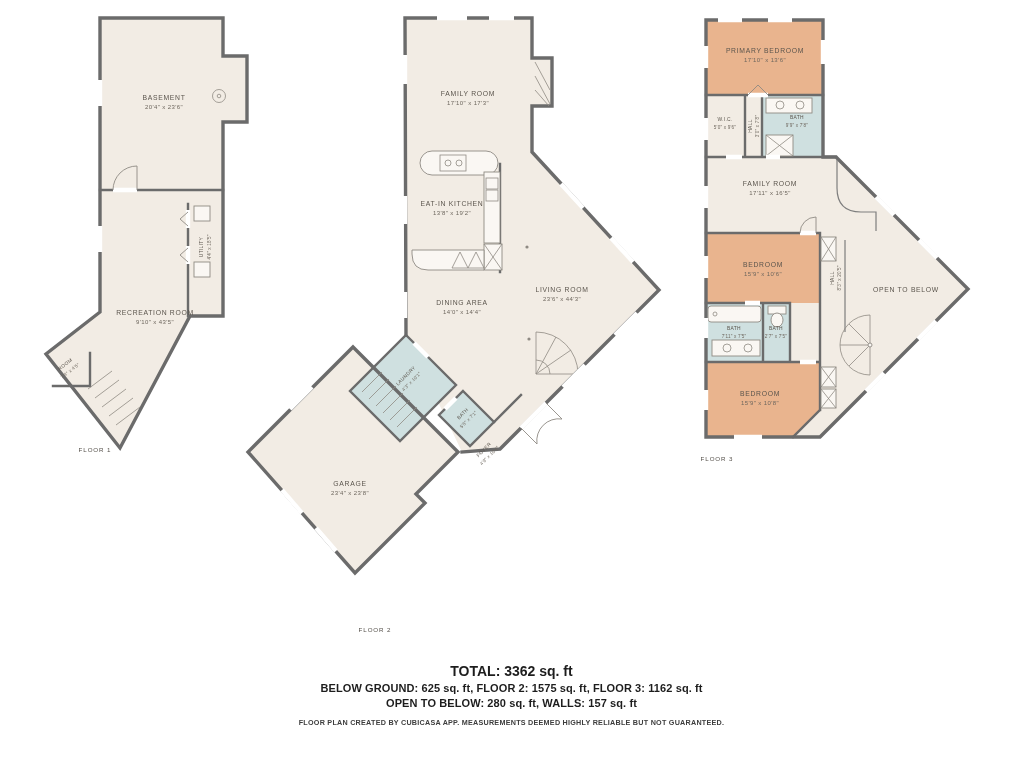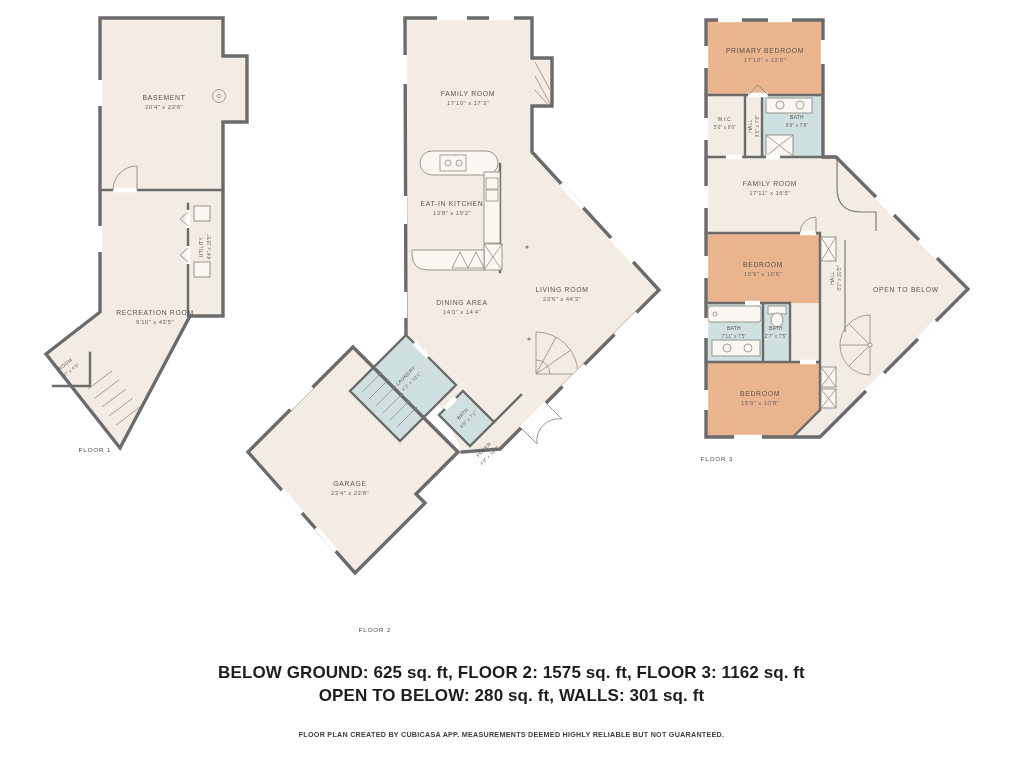--- a/index.html
+++ b/index.html
@@ -23,22 +23,22 @@
   
   text{font-family:"Liberation Sans",sans-serif}
   .rn{font-size:6.8px;letter-spacing:.7px;fill:#5a544c;text-anchor:middle}
   .rd{font-size:6px;letter-spacing:.4px;fill:#6e675e;text-anchor:middle}
   .rs{font-size:4.9px;letter-spacing:.3px;fill:#5a544c;text-anchor:middle}
   .rsd{font-size:4.6px;letter-spacing:.2px;fill:#6e675e;text-anchor:middle}
   .fl{font-size:6.2px;letter-spacing:.9px;fill:#55504a;text-anchor:middle}
   
   .footer{position:absolute;left:0;top:663px;width:1023px;text-align:center;color:#1d1d1d}
   .f-total{font-size:14px;font-weight:700;margin:0 0 3px 0}
-  .f-line{font-size:17px;font-weight:600;margin:0 0 3px 0;letter-spacing:.1px}
-  .f-disc{font-size:7.2px;font-weight:700;color:#3d3d3d;margin-top:24px;letter-spacing:.25px}
+  .f-line{font-size:11px;font-weight:600;margin:0 0 3px 0;letter-spacing:.1px}
+  .f-disc{font-size:7.2px;font-weight:700;color:#3d3d3d;margin-top:9px;letter-spacing:.25px}
 </style>
 </head>
 <body>
 
 <div class="page">
 
 <svg class="plan" width="1023" height="660" viewBox="0 0 1023 660">
 
   <g>
     <polygon class="rm-b" points="100,18 223,18 223,56 247,56 247,122 223,122 223,316 190,316 120,448 46,354 100,312"></polygon>
@@ -186,18 +186,19 @@
     <text class="rs" x="776" y="330">BATH</text>
     <text class="rsd" x="776" y="338">2'7" x 7'5"</text>
     <text class="rn" x="760" y="396">BEDROOM</text>
     <text class="rd" x="760" y="405">15'9" x 10'8"</text>
     <text class="rn" x="906" y="292">OPEN TO BELOW</text>
     <text class="fl" x="717" y="461">FLOOR 3</text>
   </g>
 </svg>
 
 <div class="footer">
+  <div class="f-total">TOTAL: 3362 sq. ft</div>
   <div class="f-line">BELOW GROUND: 625 sq. ft, FLOOR 2: 1575 sq. ft, FLOOR 3: 1162 sq. ft</div>
-  <div class="f-line">OPEN TO BELOW: 280 sq. ft, WALLS: 301 sq. ft</div>
+  <div class="f-line">OPEN TO BELOW: 280 sq. ft, WALLS: 157 sq. ft</div>
   <div class="f-disc">FLOOR PLAN CREATED BY CUBICASA APP. MEASUREMENTS DEEMED HIGHLY RELIABLE BUT NOT GUARANTEED.</div>
 </div>
 
 </div>
 
 </body></html>

